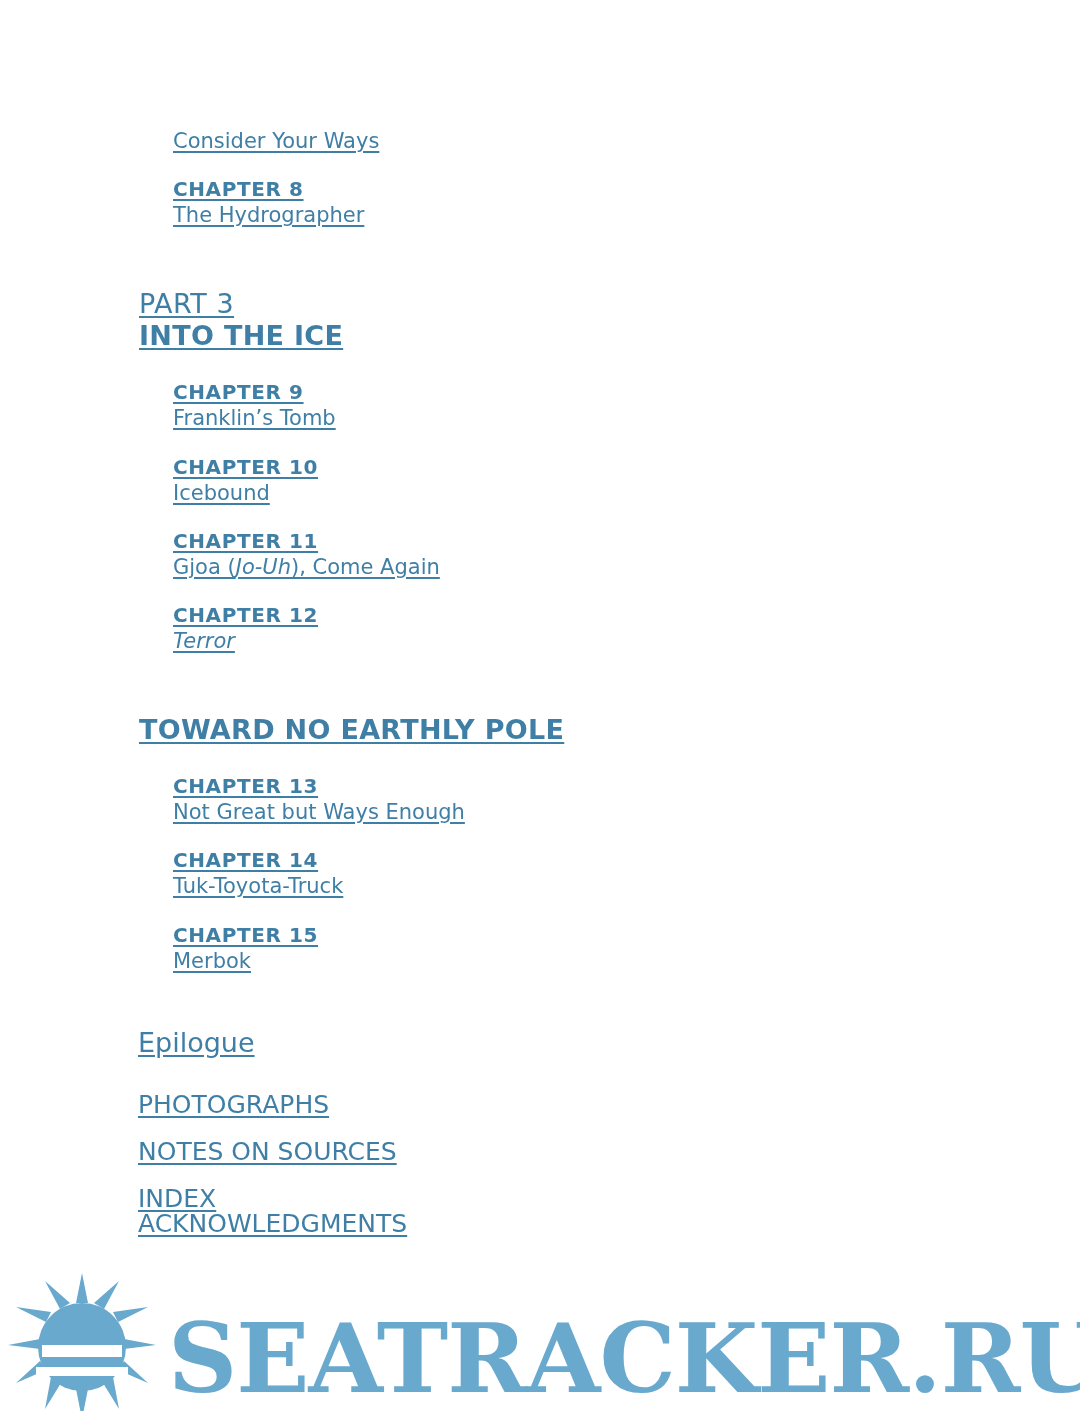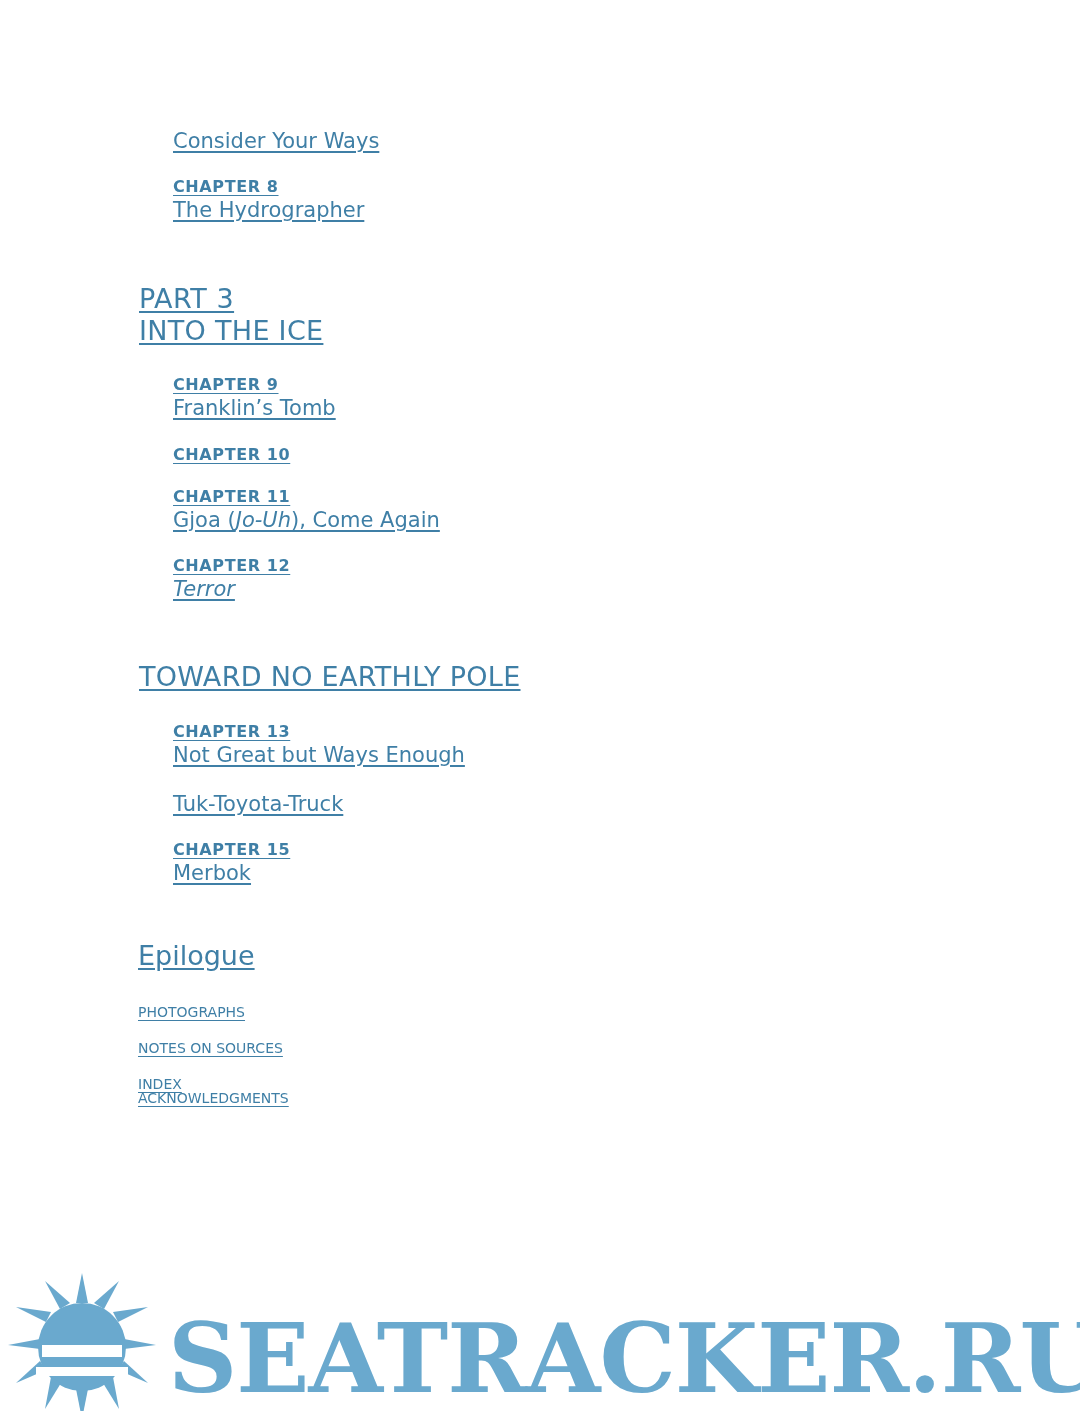--- a/index.html
+++ b/index.html
@@ -23,21 +23,21 @@
   .toc {
     position: absolute;
     left: 138px;
     top: 0;
     width: 880px;
   }
   .entry {
     margin-left: 35px;
   }
   .chapter-label {
-    font-size: 16px;
+    font-size: 20px;
     font-weight: bold;
     letter-spacing: 0.6px;
     text-decoration: underline;
     text-underline-offset: 3px;
     margin: 0;
     padding: 0;
     line-height: 1.25;
   }
   .chapter-title {
     font-size: 21px;
@@ -57,33 +57,33 @@
   .part-label {
     font-size: 27px;
     font-weight: normal;
     letter-spacing: 0.5px;
     text-decoration: underline;
     text-underline-offset: 3px;
     line-height: 1.2;
   }
   .part-title {
     font-size: 27px;
-    font-weight: normal;
+    font-weight: bold;
     letter-spacing: 0.3px;
     text-decoration: underline;
     text-underline-offset: 3px;
     line-height: 1.2;
   }
   .epilogue {
     font-size: 27px;
     text-decoration: underline;
     text-underline-offset: 3px;
   }
   .backmatter-item {
-    font-size: 14px;
+    font-size: 25px;
     text-decoration: underline;
     text-underline-offset: 3px;
     line-height: 1.0;
   }
   .spacer-sm { height: 22px; }
   
   .watermark {
     position: absolute;
     left: 0;
     bottom: 12px;
@@ -143,20 +143,21 @@
 
     <div class="entry">
       <div class="chapter-label">CHAPTER 9</div>
       <div class="chapter-title">Franklin’s Tomb</div>
     </div>
 
     <div class="spacer-sm"></div>
 
     <div class="entry">
       <div class="chapter-label">CHAPTER 10</div>
+      <div class="chapter-title">Icebound</div>
     </div>
 
     <div class="spacer-sm"></div>
 
     <div class="entry">
       <div class="chapter-label">CHAPTER 11</div>
       <div class="chapter-title">
         <span>Gjoa (</span><em>Jo-Uh</em><span>), Come Again</span>
       </div>
     </div>
@@ -177,20 +178,21 @@
     <div style="height:28px"></div>
 
     <div class="entry">
       <div class="chapter-label">CHAPTER 13</div>
       <div class="chapter-title">Not Great but Ways Enough</div>
     </div>
 
     <div class="spacer-sm"></div>
 
     <div class="entry">
+      <div class="chapter-label">CHAPTER 14</div>
       <div class="chapter-title">Tuk-Toyota-Truck </div>
     </div>
 
     <div class="spacer-sm"></div>
 
     <div class="entry">
       <div class="chapter-label">CHAPTER 15</div>
       <div class="chapter-title">Merbok</div>
     </div>
 

